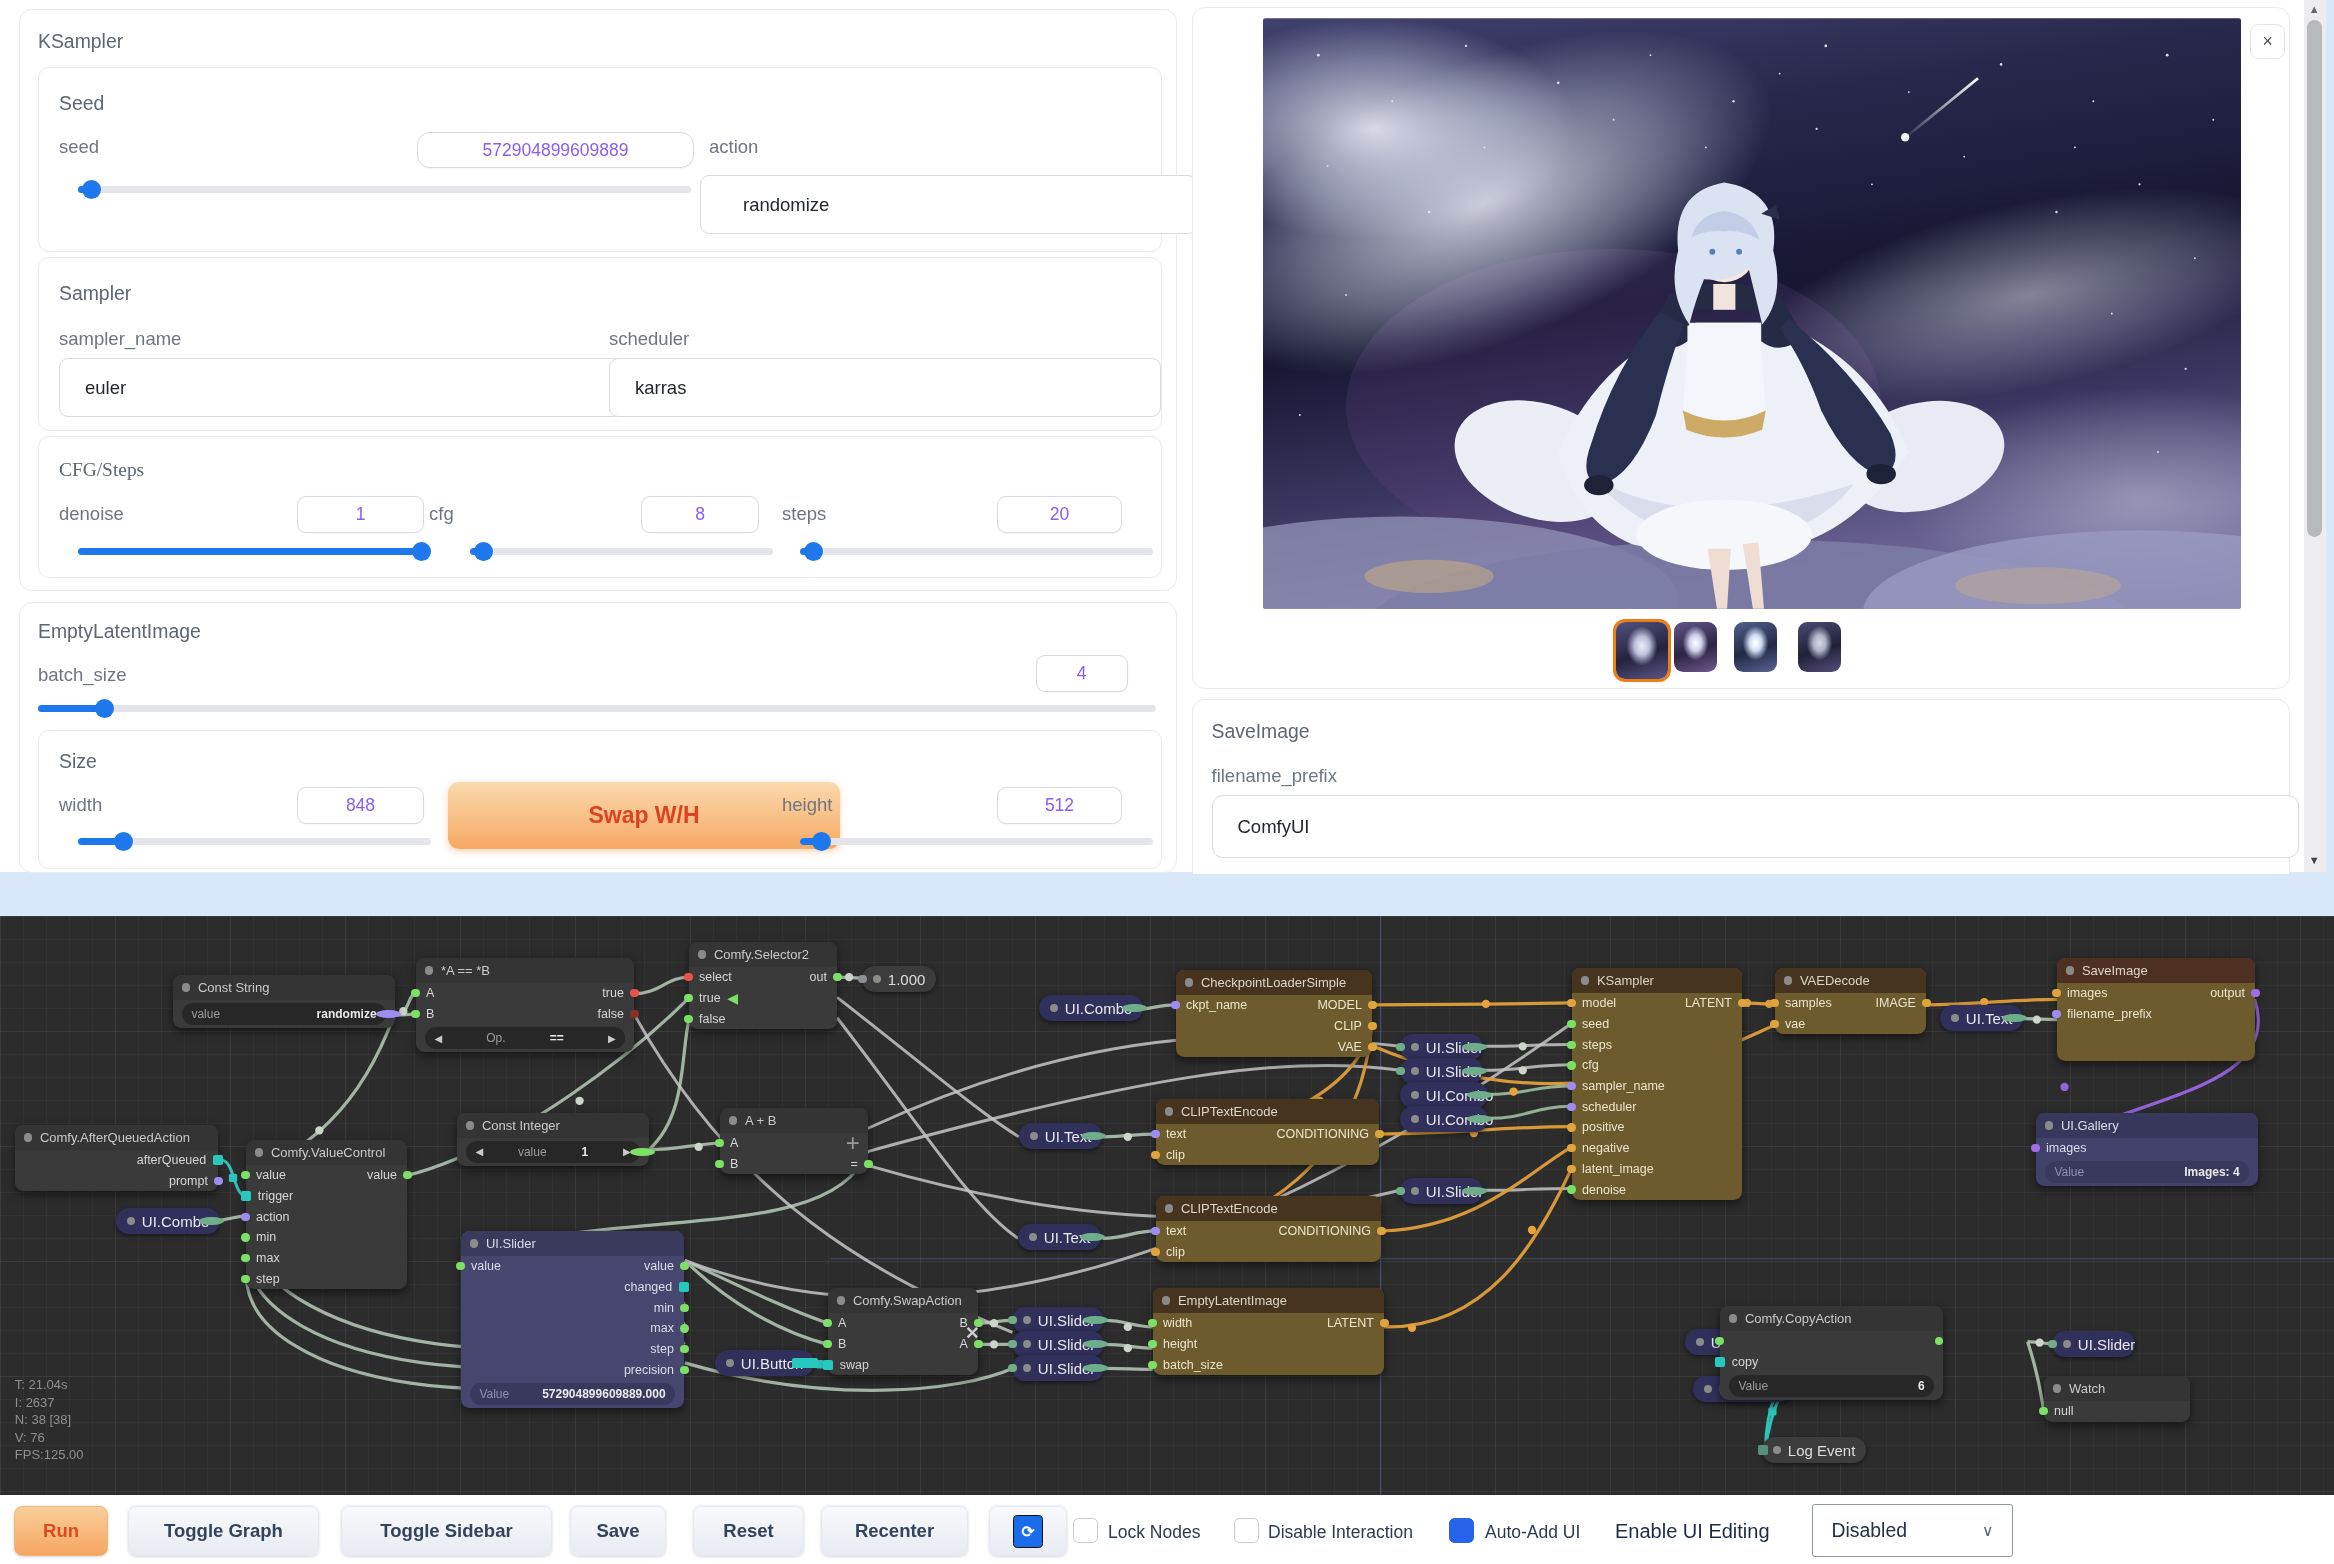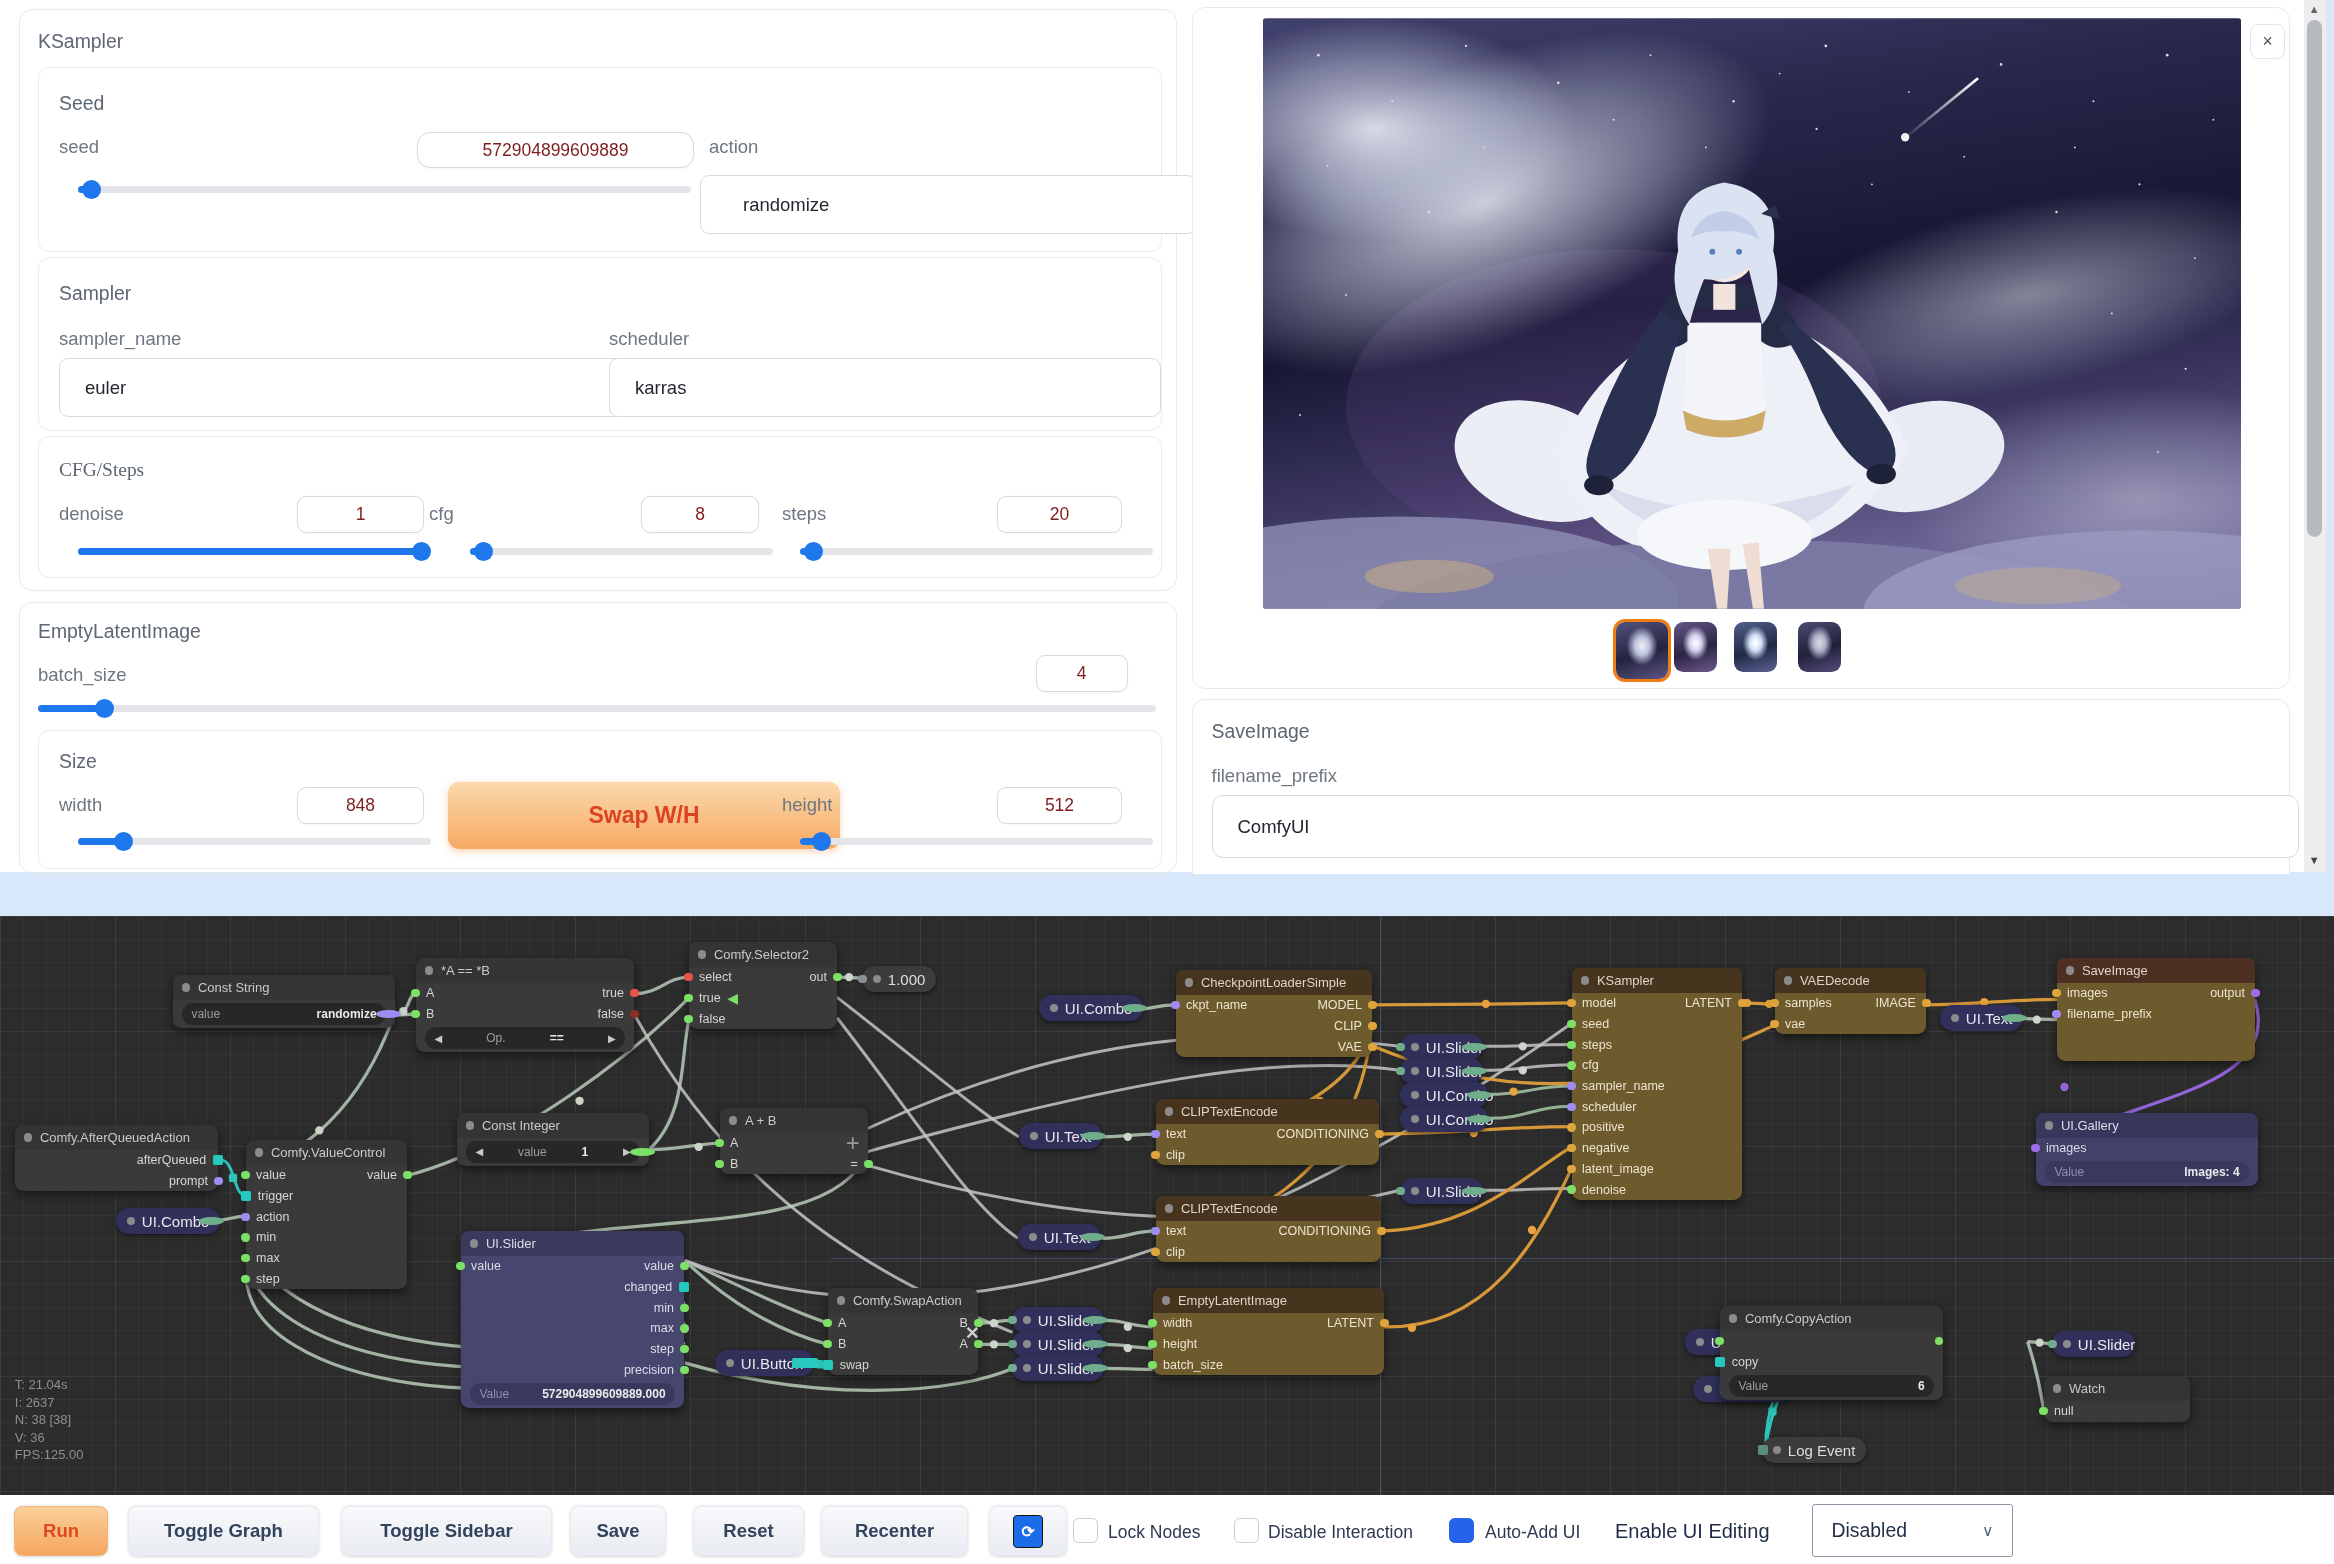--- a/index.html
+++ b/index.html
@@ -4,21 +4,21 @@
 <style>
   html,body{margin:0;padding:0;background:#b9c7dc;font-family:"Liberation Sans",sans-serif;}
   #app{position:relative;width:2334px;height:1564px;background:#d9e7fb;overflow:hidden;}
   .abs{position:absolute;}
   
   .whitearea{left:0;top:0;width:2326px;height:872px;background:#ffffff;}
   .card{position:absolute;background:#fff;border:1.4px solid #e7eaef;border-radius:13px;}
   .subcard{position:absolute;background:#fff;border:1.4px solid #e9ebef;border-radius:11px;}
   .sec-title{position:absolute;font-size:19.4px;color:#5d6673;}
   .lbl{position:absolute;font-size:18.5px;color:#6e7682;}
-  .num{position:absolute;border:1.4px solid #d6dbe2;border-radius:9.2px;background:#fff;display:flex;align-items:center;justify-content:center;font-size:17.5px;color:#7f1d1d;box-shadow:0 0.9px 1.8px rgba(20,30,50,.04);}
+  .num{position:absolute;border:1.4px solid #d6dbe2;border-radius:9.2px;background:#fff;display:flex;align-items:center;justify-content:center;font-size:17.5px;color:#8b5cf6;box-shadow:0 0.9px 1.8px rgba(20,30,50,.04);}
   .txt{position:absolute;border:1.4px solid #d6dbe2;border-radius:9.2px;background:#fff;display:flex;align-items:center;font-size:18.5px;color:#23272e;padding-left:25px;}
   .slider{position:absolute;height:6.5px;background:#e4e5e9;border-radius:3.7px;}
   .slider .fill{position:absolute;left:0;top:0;bottom:0;background:#1f78eb;border-radius:3.7px;}
   .slider .th{position:absolute;width:19.4px;height:19.4px;border-radius:50%;background:#1f78eb;top:-6.5px;margin-left:-9.2px;}
   .swapbtn{position:absolute;border:none;border-radius:11px;background:linear-gradient(180deg,#fbd9ad 0%,#f6a963 100%);box-shadow:0 2.8px 7.4px rgba(240,140,60,.35);display:flex;align-items:center;justify-content:center;font-size:23px;font-weight:bold;color:#dc4323;cursor:pointer;}
   .randbtn{position:absolute;border:1.4px solid #d6dbe2;border-radius:9.2px;background:#fff;display:flex;align-items:center;font-size:18.5px;color:#23272e;padding-left:42px;cursor:pointer;}
   .closebtn{position:absolute;width:33px;height:33px;border:1.4px solid #e2e5ea;border-radius:8.3px;background:#fff;display:flex;align-items:center;justify-content:center;font-size:17.5px;color:#4a4f57;cursor:pointer;}
   .thumb{position:absolute;border-radius:9.2px;overflow:hidden;cursor:pointer;}
   .thumb.sel{border:3.2px solid #f07d12;border-radius:12px;}
   .tart{width:100%;height:100%;background:radial-gradient(ellipse at 50% 42%,#eceef6 0%,#bcc1da 20%,rgba(120,125,170,0) 42%),linear-gradient(163deg,#52527e 0%,#23233f 55%,#5d5584 100%);}
@@ -1028,21 +1028,21 @@
     <div class="pill gray" style="left:1762px;top:521px;">
         <span class="pd l sq" style="background:#5a8f7c;"></span>
         <span class="hd-dot"></span>
         <span>Log Event</span>
       </div>
 
     <div class="stats">
       <div>T: 21.04s</div>
       <div>I: 2637</div>
       <div>N: 38 [38]</div>
-      <div>V: 36</div>
+      <div>V: 76</div>
       <div>FPS:125.00</div>
     </div>
   </div>
 
   <div class="abs toolbar">
     <div class="tbtn run" style="left:14px;width:92px;">Run</div>
     <div class="tbtn" style="left:128px;width:189px;">Toggle Graph</div>
     <div class="tbtn" style="left:341px;width:209px;">Toggle Sidebar</div>
     <div class="tbtn" style="left:570px;width:94px;">Save</div>
     <div class="tbtn" style="left:693px;width:109px;">Reset</div>

